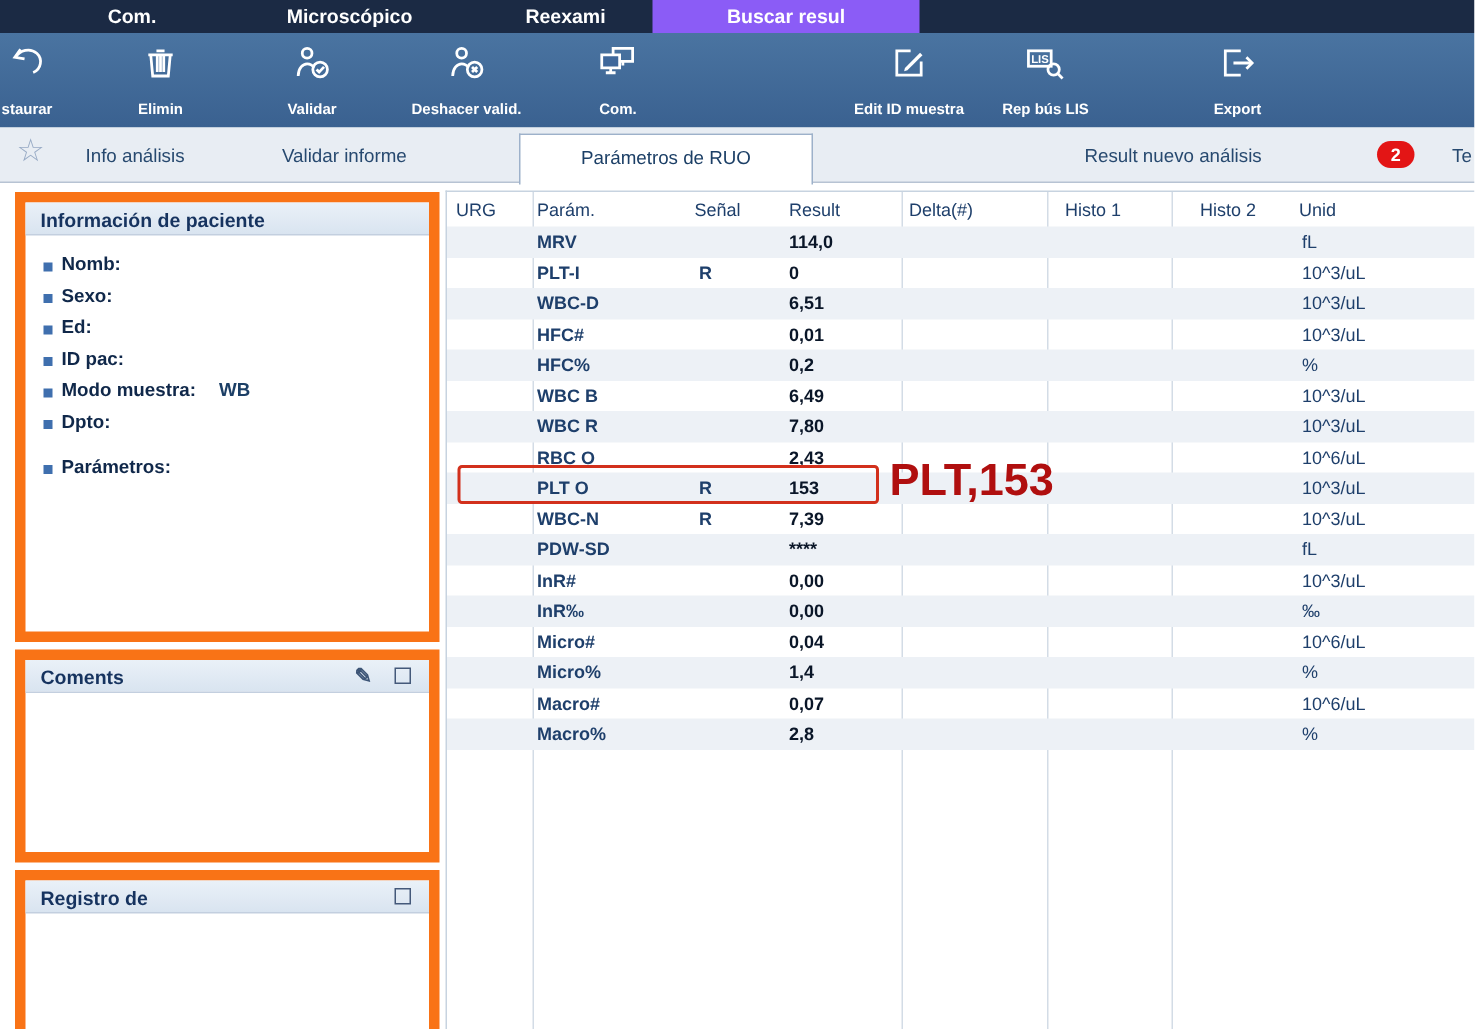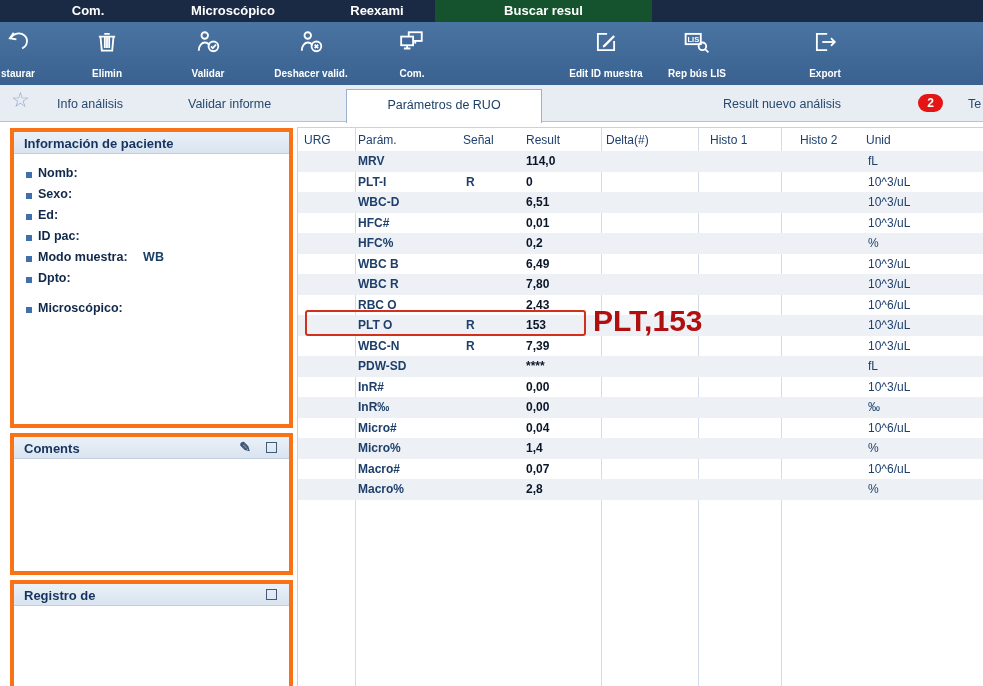--- a/index.html
+++ b/index.html
@@ -5,21 +5,21 @@
   * { margin:0; padding:0; box-sizing:border-box; }
   body { font-family:"Liberation Sans", sans-serif; background:#fff; }
   .screen { position:relative; width:983px; height:686px; overflow:hidden; background:#fff; }
 
   
   .topbar { position:absolute; left:0; top:0; width:983px; height:22px; background:#1b2a44; }
   .toptab { position:absolute; top:0; height:22px; line-height:22px; color:#fff; font-size:13px; font-weight:bold; text-align:center; cursor:default; }
   .toptab.t1 { left:50px;  width:76px; }
   .toptab.t2 { left:165px; width:136px; }
   .toptab.t3 { left:325px; width:104px; }
-  .toptab.t4 { left:435px; width:217px; background:#14532d; }
+  .toptab.t4 { left:435px; width:178px; background:#8b5cf6; }
 
   
   .toolbar { position:absolute; left:0; top:22px; width:983px; height:63px;
              background:linear-gradient(#4a74a1, #3a6190); }
   .tbtn { position:absolute; top:0; height:63px; color:#fff; text-align:center; cursor:default; }
   .tbtn .ticon { position:absolute; top:7px; left:0; right:0; height:28px; }
   .tbtn .tlabel { position:absolute; bottom:6px; left:0; right:0; font-size:10px; font-weight:bold; white-space:nowrap; }
   .tbtn svg { stroke:#fff; fill:none; stroke-width:1.7; }
   .b1 { left:-22px; width:80px; }
   .b2 { left:67px;  width:80px; }
@@ -36,21 +36,21 @@
   .tab2 { position:absolute; top:12px; font-size:12.5px; color:#27496f; white-space:nowrap; cursor:default; }
   .tab2.a { left:57px; } .tab2.b { left:188px; }
   .tab2.d { left:583px;margin-top:42px; } .tab2.e { left:723px; } .tab2.f { left:968px; }
   .tab2active { position:absolute; left:346px; top:4px; width:196px; height:34px; background:#fff;
                 border:1px solid #9db1ca; border-bottom:none; text-align:center; line-height:30px;
                 font-size:12.5px; color:#1c3f66; cursor:default; }
   .badge { position:absolute; left:918px; top:94px; width:25px; height:18px; background:#e31515;
            border-radius:9px; color:#fff; font-size:12px; font-weight:bold; text-align:center; line-height:18px; }
 
   
-  .panel { position:absolute; left:10px; width:283px; background:#fff; border:4px solid #f97316; }
+  .panel { position:absolute; left:10px; width:283px; background:#fff; border:7px solid #f97316; }
   .panel-h { position:relative; height:22px; background:linear-gradient(#eaf1f8,#d9e4f0);
              border-bottom:1px solid #c3cfdf; font-size:13px; font-weight:bold; color:#16335f;
              padding:4px 0 0 10px; }
   .panel-h .hicon { position:absolute; top:5px; width:11px; height:11px; border:1px solid #44597a; cursor:default; }
   .panel-h .pencil { position:absolute; top:2px; right:38px; font-size:14px; color:#3c5476; cursor:default; }
   .panel-h .boxic { right:12px; }
   .p-info { top:128px; height:300px; }
   .p-com  { top:433px; height:142px; }
   .p-log  { top:580px; height:120px; }
 
@@ -224,21 +224,21 @@
         <span class="plabel">Modo muestra:</span>
         <span class="pvalue">WB</span>
       </div>
         <div class="pfield odd">
         <span class="bullet"></span>
         <span class="plabel">Dpto:</span>
         <span class="pvalue"></span>
       </div>
         <div class="pfield gap">
         <span class="bullet"></span>
-        <span class="plabel">Microscópico:</span>
+        <span class="plabel">Parámetros:</span>
         <span class="pvalue"></span>
       </div>
       </div>
   </div>
 
   <div class="panel p-com">
     <div class="panel-h">
       <span>Coments</span>
       <span class="pencil">✎</span>
       <span class="hicon boxic"></span>

